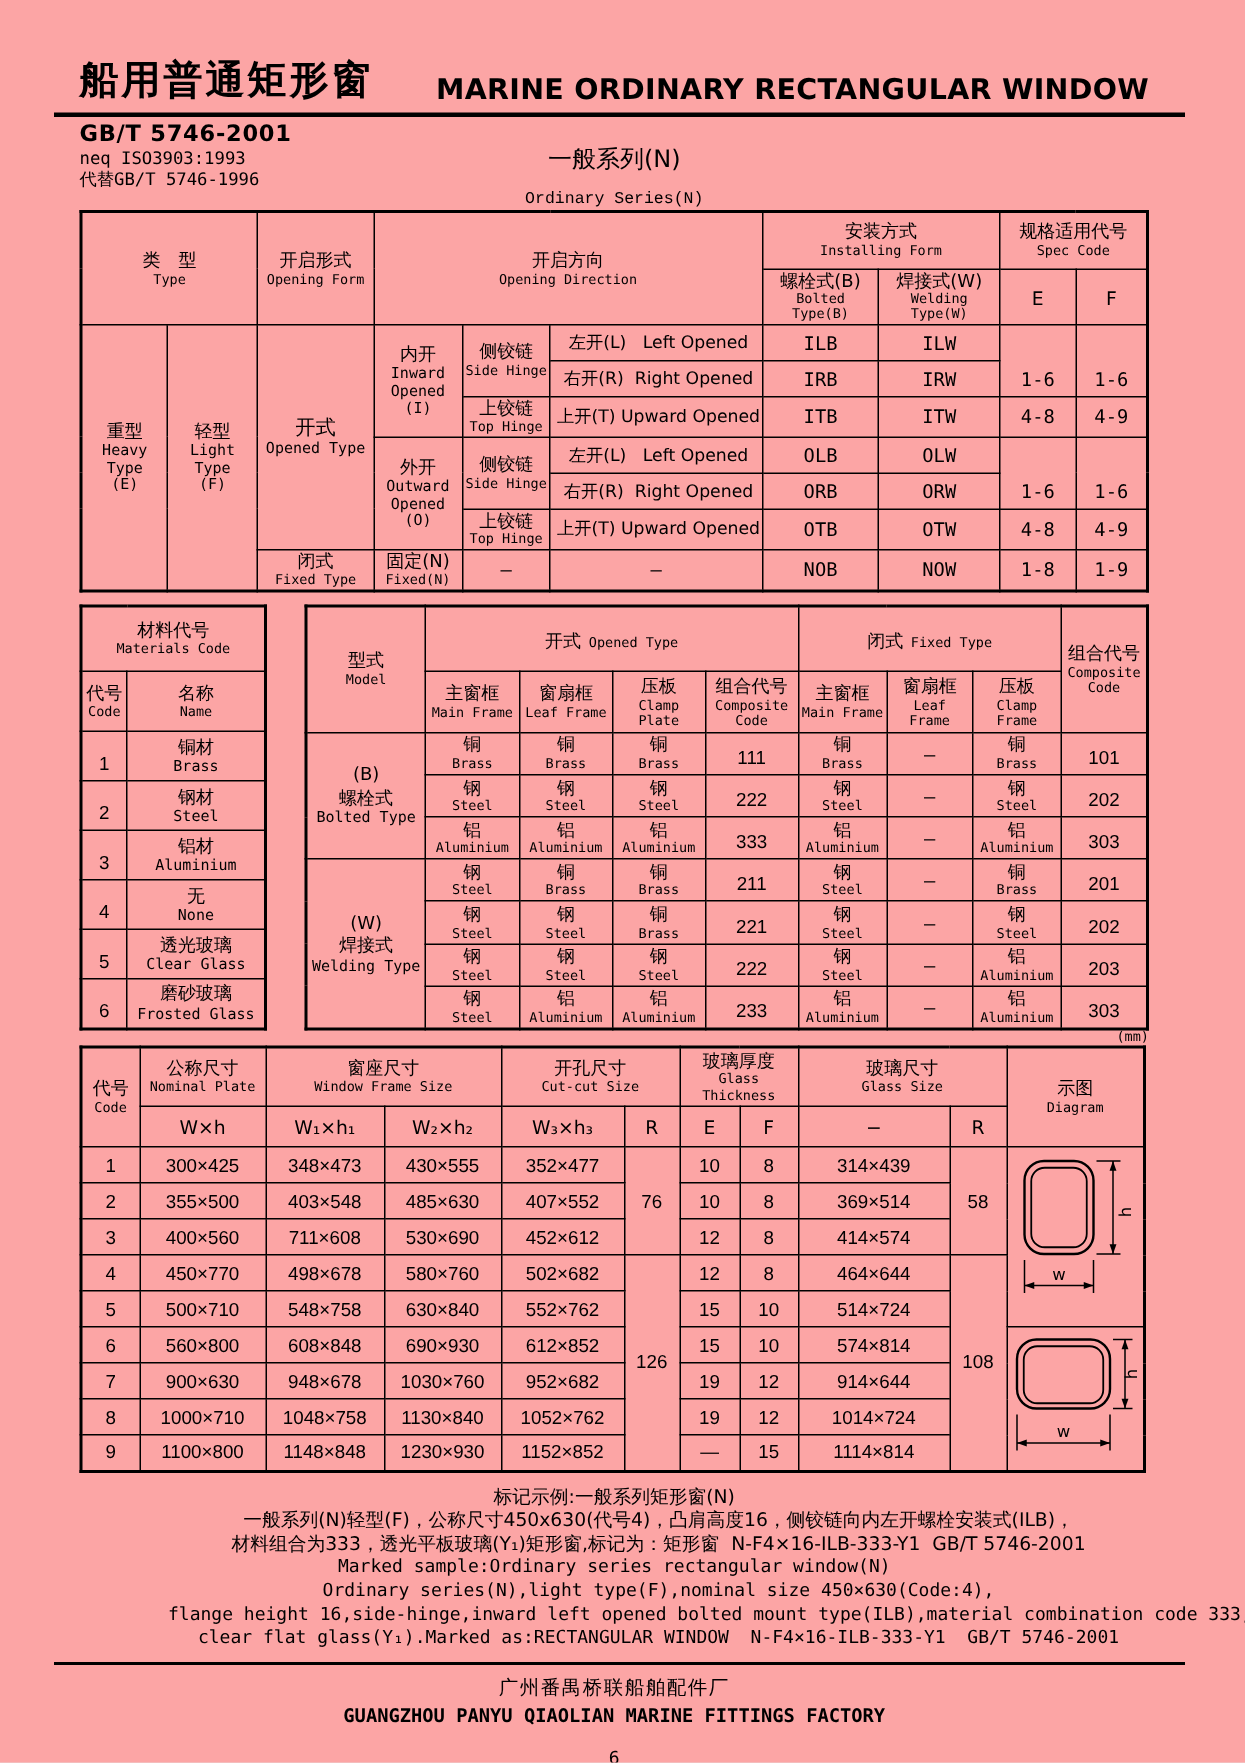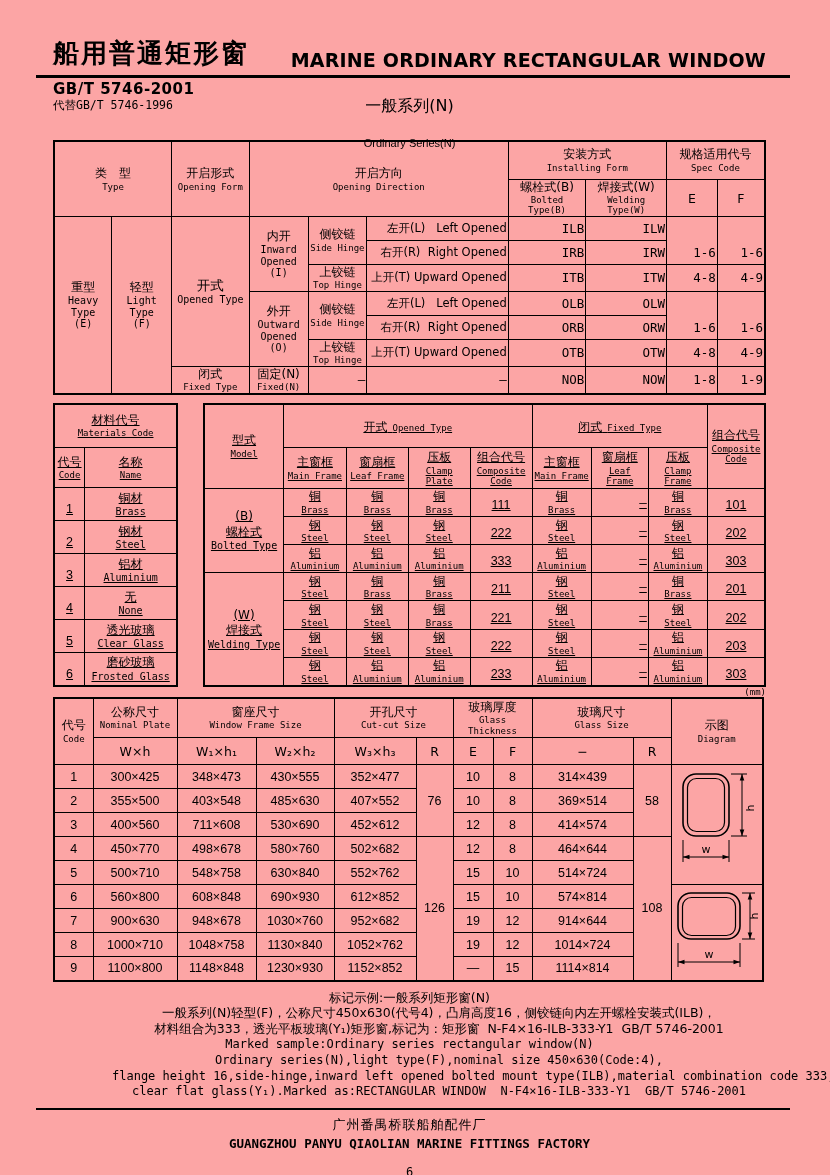--- a/index.html
+++ b/index.html
@@ -11,38 +11,38 @@
 
   
   .titlerow { display:flex; justify-content:space-between; align-items:flex-end; }
   .title-zh { font-size:26px; letter-spacing:2px; font-weight:600; }
   .title-en { font-size:19px; font-weight:bold; letter-spacing:0.2px; }
   .stdblock { position:relative; height:60px; margin-top:2px; }
   .std1 { font-size:15px; font-weight:bold; letter-spacing:0.5px; }
   .std2 { font-size:11.5px; font-family:"DejaVu Sans Mono",monospace; }
   .series { position:absolute; left:0; right:0; top:16px; text-align:center; }
   .series-zh { font-size:16px; }
-  .series-en { font-size:11px; font-family:Liberation Sans, sans-serif; margin-top:20px; }
+  .series-en { font-size:11px; font-family:Liberation Mono, monospace; margin-top:10px; }
 
   
   table { border-collapse:collapse; table-layout:fixed; }
   td { border:1.5px solid #000; text-align:center; vertical-align:middle; padding:0 1px; overflow:hidden; }
   .t1, .t2l, .t2r, .t3 { border:2px solid #000; }
   .zh { font-size:12px; line-height:1.3; }
   .zh.big { font-size:13.5px; }
   .en { font-size:9px; line-height:1.15; font-family:"DejaVu Sans Mono",monospace; white-space:pre-line; }
   .en.e10 { font-size:10px; }
-  .code { font-family:"DejaVu Sans Mono",monospace; font-size:12.5px;text-align:right; }
+  .code { font-family:"DejaVu Sans Mono",monospace; font-size:12.5px; }
   .num { font-size:12.5px; font-family:"Liberation Sans","DejaVu Sans",sans-serif; }
   .sub { font-size:12.5px; font-family:"DejaVu Sans",sans-serif; }
-  .dir { text-align:right; padding-left:4px; font-size:11.5px; white-space:pre; }
+  .dir { text-align:center; padding-left:4px; font-size:11.5px; white-space:pre; }
   .vb { vertical-align:bottom; padding-bottom:4px; }
 
   .t1 tr.h1 { height:38px; } .t1 tr.h2 { height:32px; } .t1 tr.r { height:24px; }
-  .t2wrap { display:flex; gap:25px; margin-top:8px;text-decoration:underline; }
+  .t2wrap { display:flex; gap:25px; margin-top:8px; }
   .t2l tr.h1 { height:44px; } .t2l tr.h2 { height:40px; } .t2l tr.r { height:33px; }
   .t2r tr.h1 { height:44px; } .t2r tr.h2 { height:40px; } .t2r tr.r { height:28px; }
   .unitline { text-align:right; font-size:9px; font-family:"DejaVu Sans Mono",monospace; height:10px; line-height:10px; }
   .t3 { margin-top:0; } .t3 tr.h1 { height:40px; } .t3 tr.h2 { height:27px; } .t3 tr.r { height:24px; }
   .diagcell { padding:0; }
 
   
   .notes { margin-top:8px; }
   .note-line { white-space:pre; font-size:12.5px; line-height:15.8px;text-align:center; }
   .note-line.mono { font-family:"DejaVu Sans Mono",monospace; font-size:12px; }
@@ -64,20 +64,21 @@
 <div class="page">
   <div class="inset">
     <div class="titlerow">
       <span class="title-zh">船用普通矩形窗</span>
       <span class="title-en">MARINE ORDINARY RECTANGULAR WINDOW</span>
     </div>
     <div class="rule" style="margin-left:-17px;margin-right:-24px;"></div>
 
     <div class="stdblock">
       <div class="std1">GB/T 5746-2001</div>
+      <div class="std2">neq ISO3903:1993</div>
       <div class="std2">代替GB/T 5746-1996</div>
       <div class="series">
         <div class="series-zh">一般系列(N)</div>
         <div class="series-en">Ordinary Series(N)</div>
       </div>
     </div>
 
     <table class="t1">
       <colgroup>
           <col style="width:58px">

